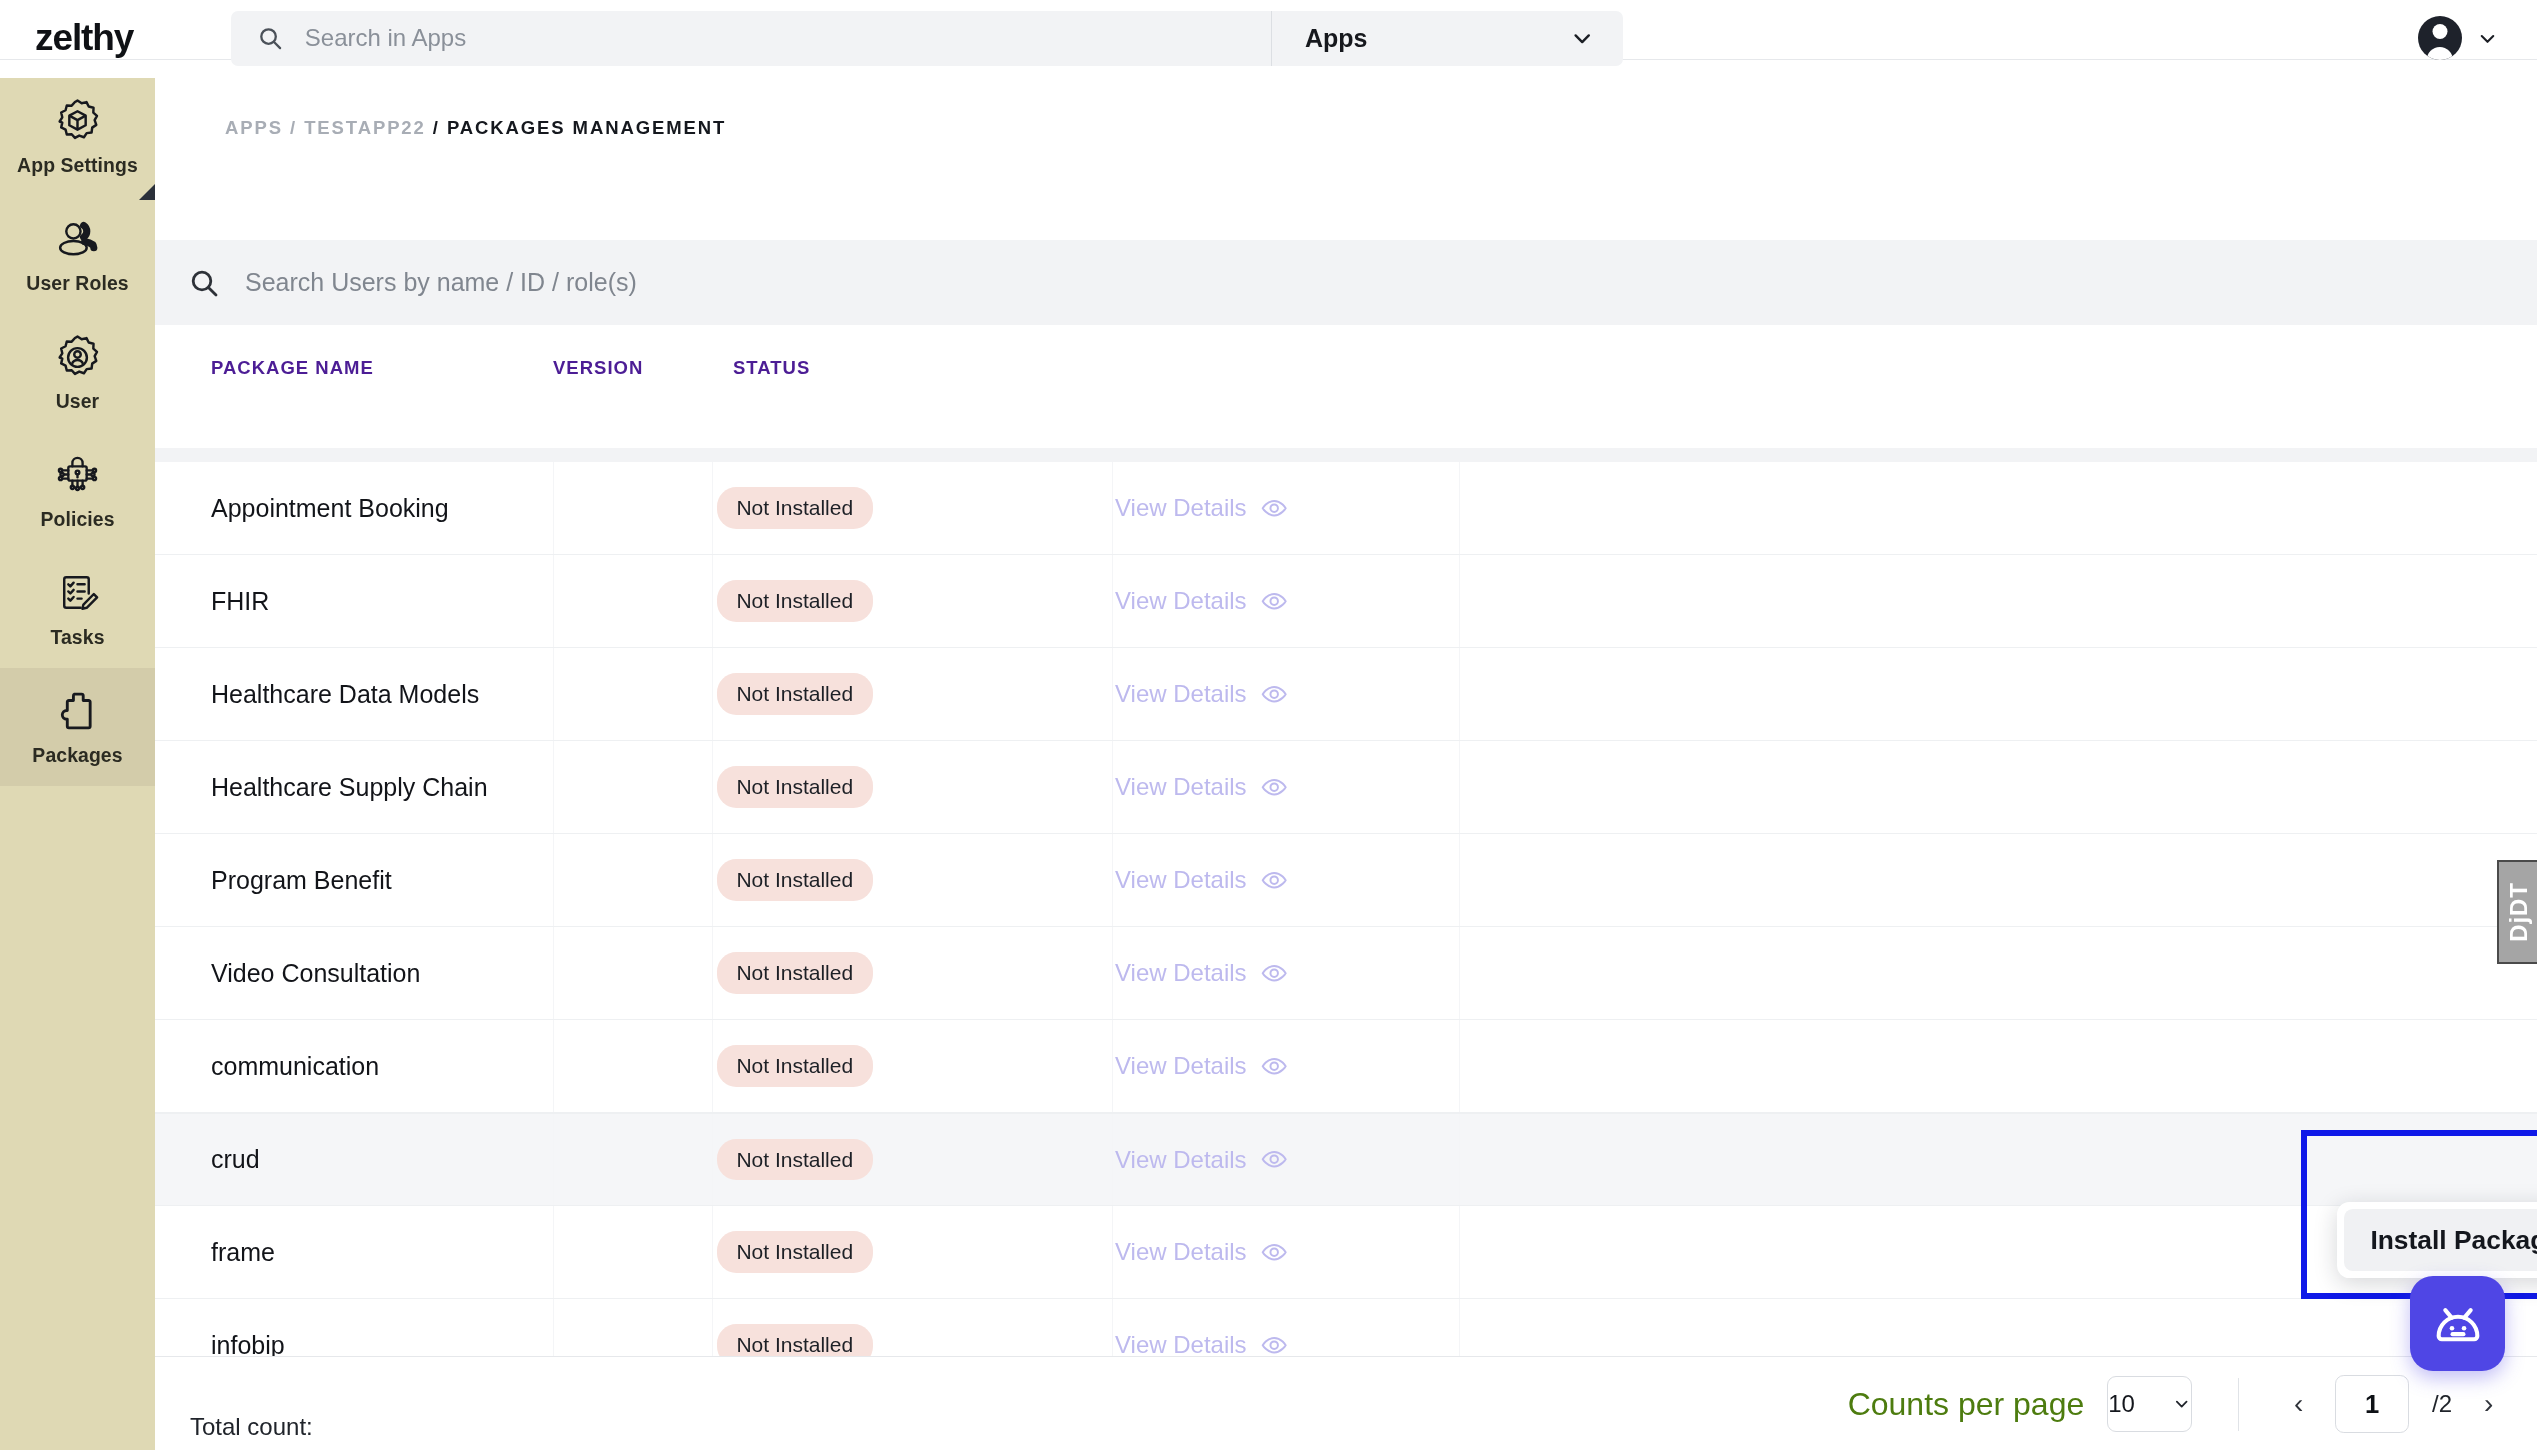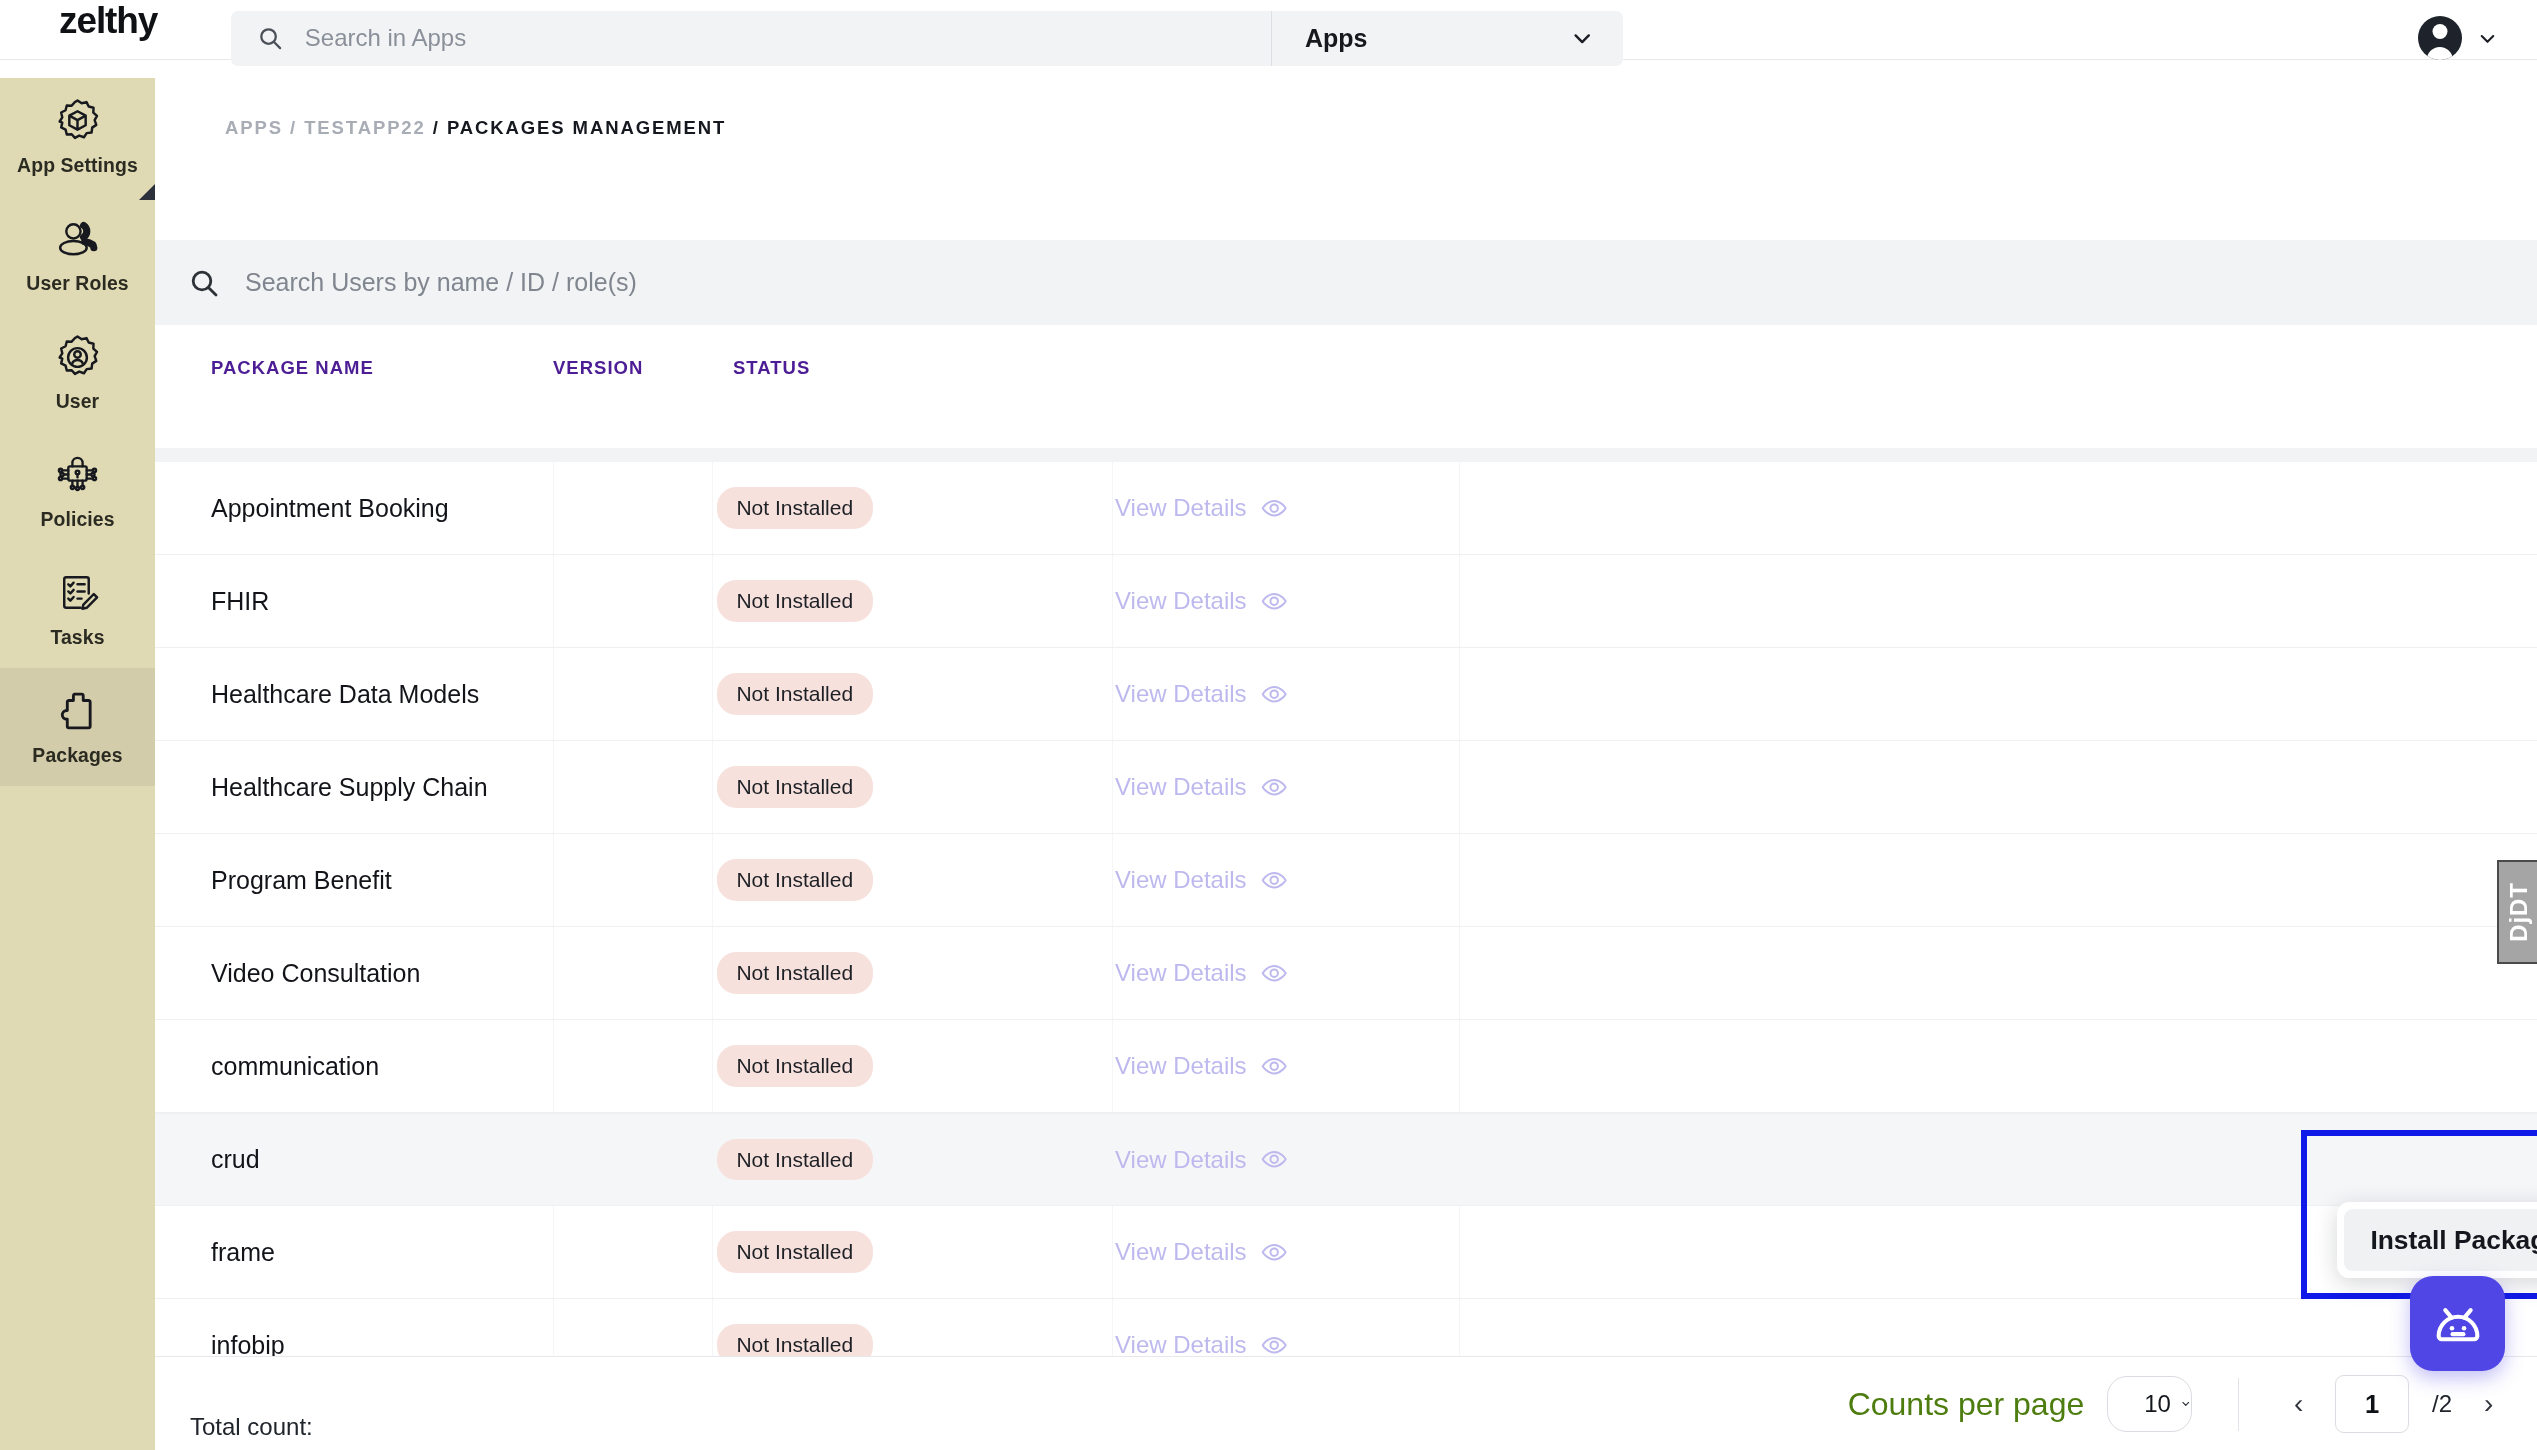--- a/index.html
+++ b/index.html
@@ -8,21 +8,21 @@
     font-family: "Liberation Sans", sans-serif;
     background: #ffffff;
     overflow: hidden;
   }
   #app { position: relative; width: 2538px; height: 1450px; background: #fff; }
 
   
   .topbar {
     position: absolute; top: 0; left: 0; width: 2538px; height: 60px;
     background: #ffffff; border-bottom: 0.9px solid #e6e8eb;
-    display: flex; align-items: flex-start; padding-left: 24px;
+    display: flex; align-items: flex-end;
   }
   .logo {
     width: 155px; padding-left: 35px;
     font-size: 37px; font-weight: 700; letter-spacing: -1.1px;
     color: #0f1115;
   }
   .topsearch {
     position: absolute; left: 231px; top: 10.6px;
     width: 1040px; height: 55px;
     background: #f2f3f5; border-radius: 7px 0 0 7px;
@@ -145,23 +145,23 @@
     background: #fff; border-top: 0.9px solid #e6e8eb;
     display: flex; align-items: center;
   }
   .total { position: absolute; left: 35px; font-size: 24px; color: #20242b; margin-top: 46px; }
   .pagination {
     position: absolute; right: 35px;
     display: flex; align-items: center; gap: 23px;
   }
   .cpp-label { font-size: 32px; color: #4d7c0f; }
   .cpp-select {
-    width: 85px; height: 56px; border: 0.9px solid #d9dce1; border-radius: 20px;
+    width: 85px; height: 56px; border: 0.9px solid #d9dce1; border-radius: 9px;
     display: flex; align-items: center; justify-content: space-between; gap: 8.8px;
-    font-size: 24px; color: #14171d; cursor: pointer; padding-left: 36px;
+    font-size: 24px; color: #14171d; cursor: pointer;
   }
   .vsep { width: 0.9px; height: 53px; background: #e0e3e7; margin: 0 23px; }
   .pg-arrow { font-size: 28px; color: #30343b; cursor: pointer; padding: 0 8.8px; }
   .pg-box {
     width: 74px; height: 58px; border: 0.9px solid #d9dce1; border-radius: 8.8px;
     display: flex; align-items: center; justify-content: center;
     font-size: 25.6px; font-weight: 700; color: #0e1116; cursor: pointer;
   }
   .pg-total { font-size: 24px; color: #20242b; }
 

